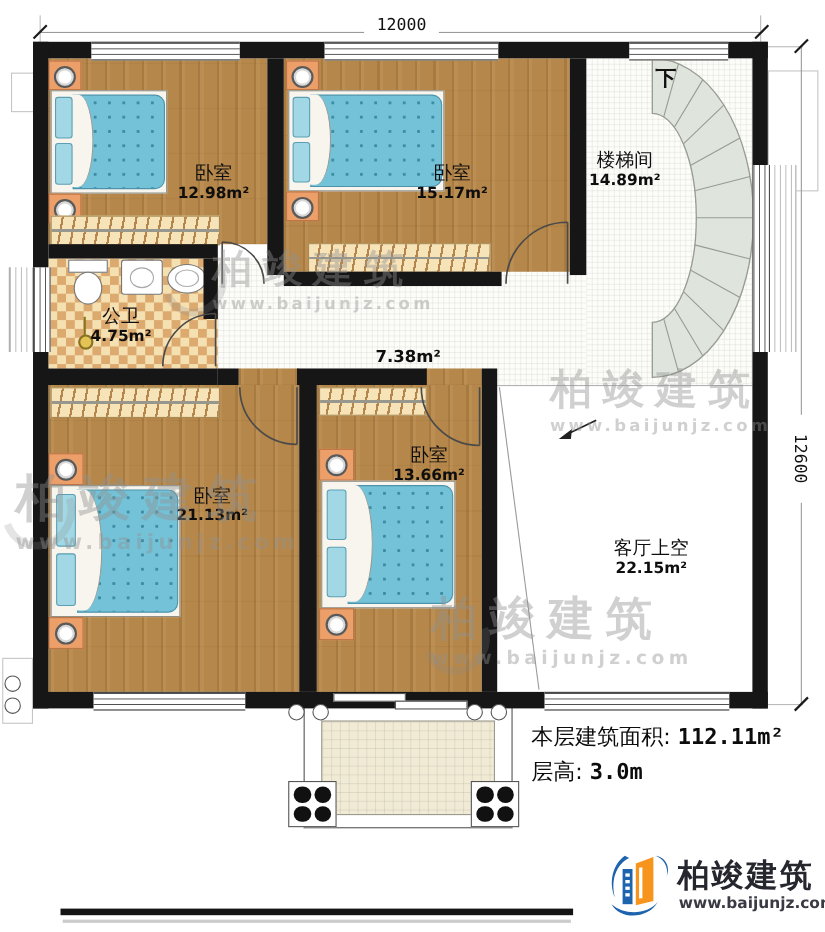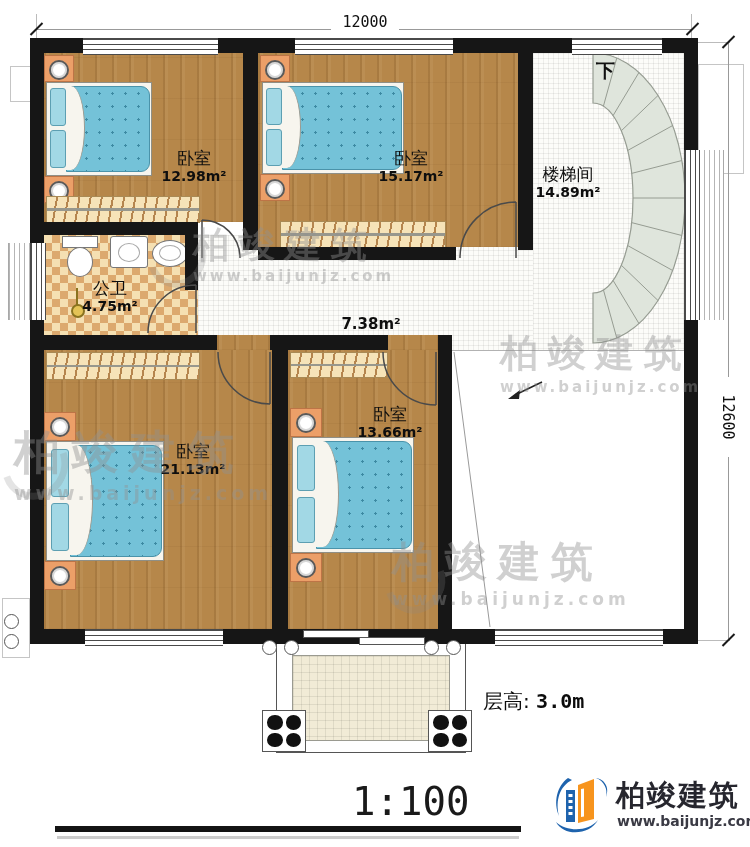--- a/index.html
+++ b/index.html
@@ -236,40 +236,48 @@
   <div class="railcirc" style="left:446px;top:640px;"></div>
 
   <div class="rlabel" style="left:134px;top:148px;width:120px;">
     <div class="rname">卧室</div>
     <div class="rarea">12.98m²</div>
   </div>
   <div class="rlabel" style="left:351px;top:148px;width:120px;">
     <div class="rname">卧室</div>
     <div class="rarea">15.17m²</div>
   </div>
-  <div class="rlabel" style="left:508px;top:164px;width:120px;">
+  <div class="rlabel" style="left:508px;top:136px;width:120px;">
     <div class="rname">楼梯间</div>
     <div class="rarea">14.89m²</div>
   </div>
   <div class="rlabel" style="left:50px;top:278px;width:120px;">
     <div class="rname">公卫</div>
     <div class="rarea">4.75m²</div>
   </div>
   <div class="rlabel" style="left:341px;top:316px;width:60px;">
     <div class="rarea" style="font-size:15px;">7.38m²</div>
   </div>
   <div class="rlabel" style="left:133px;top:441px;width:120px;">
     <div class="rname">卧室</div>
     <div class="rarea">21.13m²</div>
   </div>
   <div class="rlabel" style="left:330px;top:404px;width:120px;">
     <div class="rname">卧室</div>
     <div class="rarea">13.66m²</div>
   </div>
-
+  <div class="rlabel" style="left:532px;top:489px;width:120px;">
+    <div class="rname">客厅上空</div>
+    <div class="rarea">22.15m²</div>
+  </div>
+
+  <div class="note" style="left:483px;top:656px;">
+    <span>本层建筑面积:</span>
+    <span class="val">112.11m²</span>
+  </div>
   <div class="note" style="left:483px;top:688px;">
     <span>层高:</span>
     <span class="val">3.0m</span>
   </div>
 
   <div class="wm" style="left:193px;top:222px;">
     <div class="big" style="font-size:36px;letter-spacing:10px;">柏竣建筑</div>
     <div class="url" style="font-size:15px;letter-spacing:3px;">www.baijunjz.com</div>
   </div>
   <div class="wm" style="left:14px;top:424px;">
@@ -281,21 +289,20 @@
     <div class="url" style="font-size:15px;letter-spacing:3px;">www.baijunjz.com</div>
   </div>
   <div class="wm" style="left:392px;top:536px;">
     <div class="big" style="font-size:42px;letter-spacing:11px;">柏竣建筑</div>
     <div class="url" style="font-size:17px;letter-spacing:4px;">www.baijunjz.com</div>
   </div>
   <div class="ghost" style="left:148px;top:226px;width:44px;height:48px;"></div>
   <div class="ghost" style="left:2px;top:430px;width:52px;height:56px;"></div>
   <div class="ghost" style="left:385px;top:550px;width:46px;height:50px;"></div>
 
-  <div class="title-scale">1:100</div>
   <div class="abs" style="left:55px;top:826px;width:466px;height:6px;background:#141414;z-index:8;"></div>
   <div class="abs" style="left:57px;top:836px;width:462px;height:3px;background:#cccccc;z-index:8;"></div>
 
   <svg class="svg-overlay" style="left:552px;top:772px;z-index:8;" width="58" height="62" viewBox="0 0 58 62">
     <path d="M16 6 C5 14 1 30 7 44 C3 28 8 14 20 8 Z" fill="#1e63ad"></path>
     <path d="M4 50 C15 60 36 60 46 48 C38 63 12 65 4 50 Z" fill="#1e63ad"></path>
     <rect x="14" y="18" width="9" height="32" fill="#1e63ad"></rect>
     <rect x="16.5" y="22" width="4" height="3" fill="#fff"></rect>
       <rect x="16.5" y="28" width="4" height="3" fill="#fff"></rect>
     <rect x="16.5" y="34" width="4" height="3" fill="#fff"></rect>

